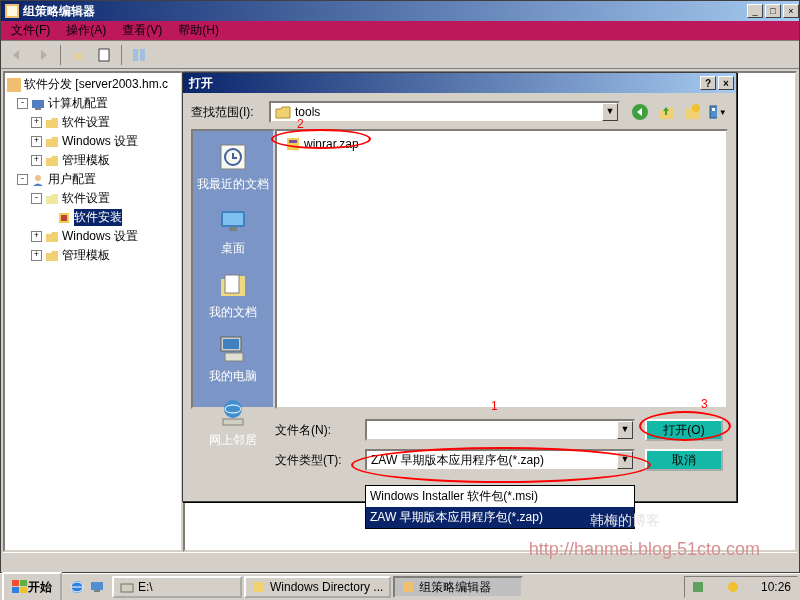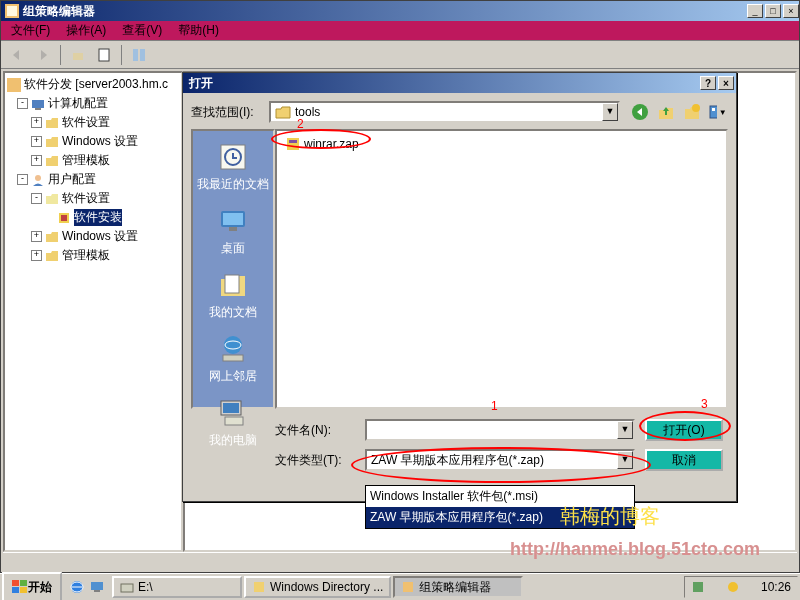--- a/index.html
+++ b/index.html
@@ -67,22 +67,22 @@
 
 .dropdown-list { position: absolute; left: 174px; top: 66px; width: 270px; background: #fff; border: 1px solid #000; z-index: 10; }
 .dropdown-list .opt { padding: 2px 4px; }
 .dropdown-list .opt.sel { background: #0a246a; color: #fff; }
 
 
 .anno { position: absolute; color: #ff0000; font-family: Arial; pointer-events: none; }
 .circle { position: absolute; border: 2px solid #ff0000; border-radius: 50%; pointer-events: none; }
 
 
-.watermark1 { position: absolute; right: 140px; bottom: 70px; color: #fde047; font-size: 20px; font-family: "SimSun"; z-index: 50; }
-.watermark2 { position: absolute; right: 40px; bottom: 40px; color: #d89090; font-size: 18px; font-family: Arial; z-index: 50; font-weight: bold; }
+.watermark1 { position: absolute; right: 140px; bottom: 70px; color: #e5e5e5; font-size: 14px; font-family: "SimSun"; z-index: 50; }
+.watermark2 { position: absolute; right: 40px; bottom: 40px; color: #d89090; font-size: 18px; font-family: Arial; z-index: 50; }
 
 
 .taskbar { position: absolute; left: 0; bottom: 0; width: 800px; height: 27px; background: #d4d0c8; border-top: 1px solid #fff; display: flex; align-items: center; padding: 2px; }
 .start-btn { height: 30px; padding: 0 8px; background: #d4d0c8; border: 2px outset #fff; display: flex; align-items: center; font-weight: bold; gap: 0; }
 .start-btn .flag { width: 16px; height: 14px; }
 .ql { display: flex; gap: 2px; margin: 0 6px; }
 .ql span { width: 18px; height: 18px; display: inline-flex; align-items: center; justify-content: center; }
 .task-btn { height: 22px; padding: 0 6px; background: #d4d0c8; border: 2px outset #fff; margin-right: 2px; display: flex; align-items: center; gap: 4px; min-width: 130px; }
 .task-btn.active { border: 2px inset #d4d0c8; background: #c0c0c0; }
 .tray { margin-left: auto; height: 22px; border: 1px inset #d4d0c8; padding: 0 6px; display: flex; align-items: center; gap: 21px; }
@@ -332,36 +332,36 @@
               <svg width="32" height="32">
                 <path d="M4 10h10l2-3h12v20H4z" fill="#f0d880"></path>
                 <rect x="8" y="6" width="14" height="18" fill="#fff" stroke="#808080"></rect>
               </svg>
             </span>
           <span>我的文档</span>
         </div>
         <div class="place">
           <span class="pic">
               <svg width="32" height="32">
+                <rect x="4" y="4" width="20" height="14" fill="#d0d0d0" stroke="#606060"></rect>
+                <rect x="6" y="6" width="16" height="10" fill="#4080c0"></rect>
+                <rect x="8" y="20" width="18" height="8" fill="#e0e0d0" stroke="#808080"></rect>
+              </svg>
+            </span>
+          <span>我的电脑</span>
+        </div>
+        <div class="place">
+          <span class="pic">
+              <svg width="32" height="32">
                 <circle cx="16" cy="12" r="9" fill="#4090d0"></circle>
                 <path d="M8 12a8 4 0 0 0 16 0a8 4 0 0 0-16 0" fill="none" stroke="#fff"></path>
                 <rect x="6" y="22" width="20" height="6" fill="#d0d0c0" stroke="#808080"></rect>
               </svg>
             </span>
           <span>网上邻居</span>
-        </div>
-        <div class="place">
-          <span class="pic">
-              <svg width="32" height="32">
-                <rect x="4" y="4" width="20" height="14" fill="#d0d0d0" stroke="#606060"></rect>
-                <rect x="6" y="6" width="16" height="10" fill="#4080c0"></rect>
-                <rect x="8" y="20" width="18" height="8" fill="#e0e0d0" stroke="#808080"></rect>
-              </svg>
-            </span>
-          <span>我的电脑</span>
         </div>
       </div>
 
       <div class="file-list">
         <div class="file-item">
           <span class="fic">
               <svg width="16" height="16">
                 <rect x="2" y="2" width="12" height="12" fill="#f0d050"></rect>
                 <rect x="4" y="4" width="8" height="3" fill="#8050a0"></rect>
               </svg>

